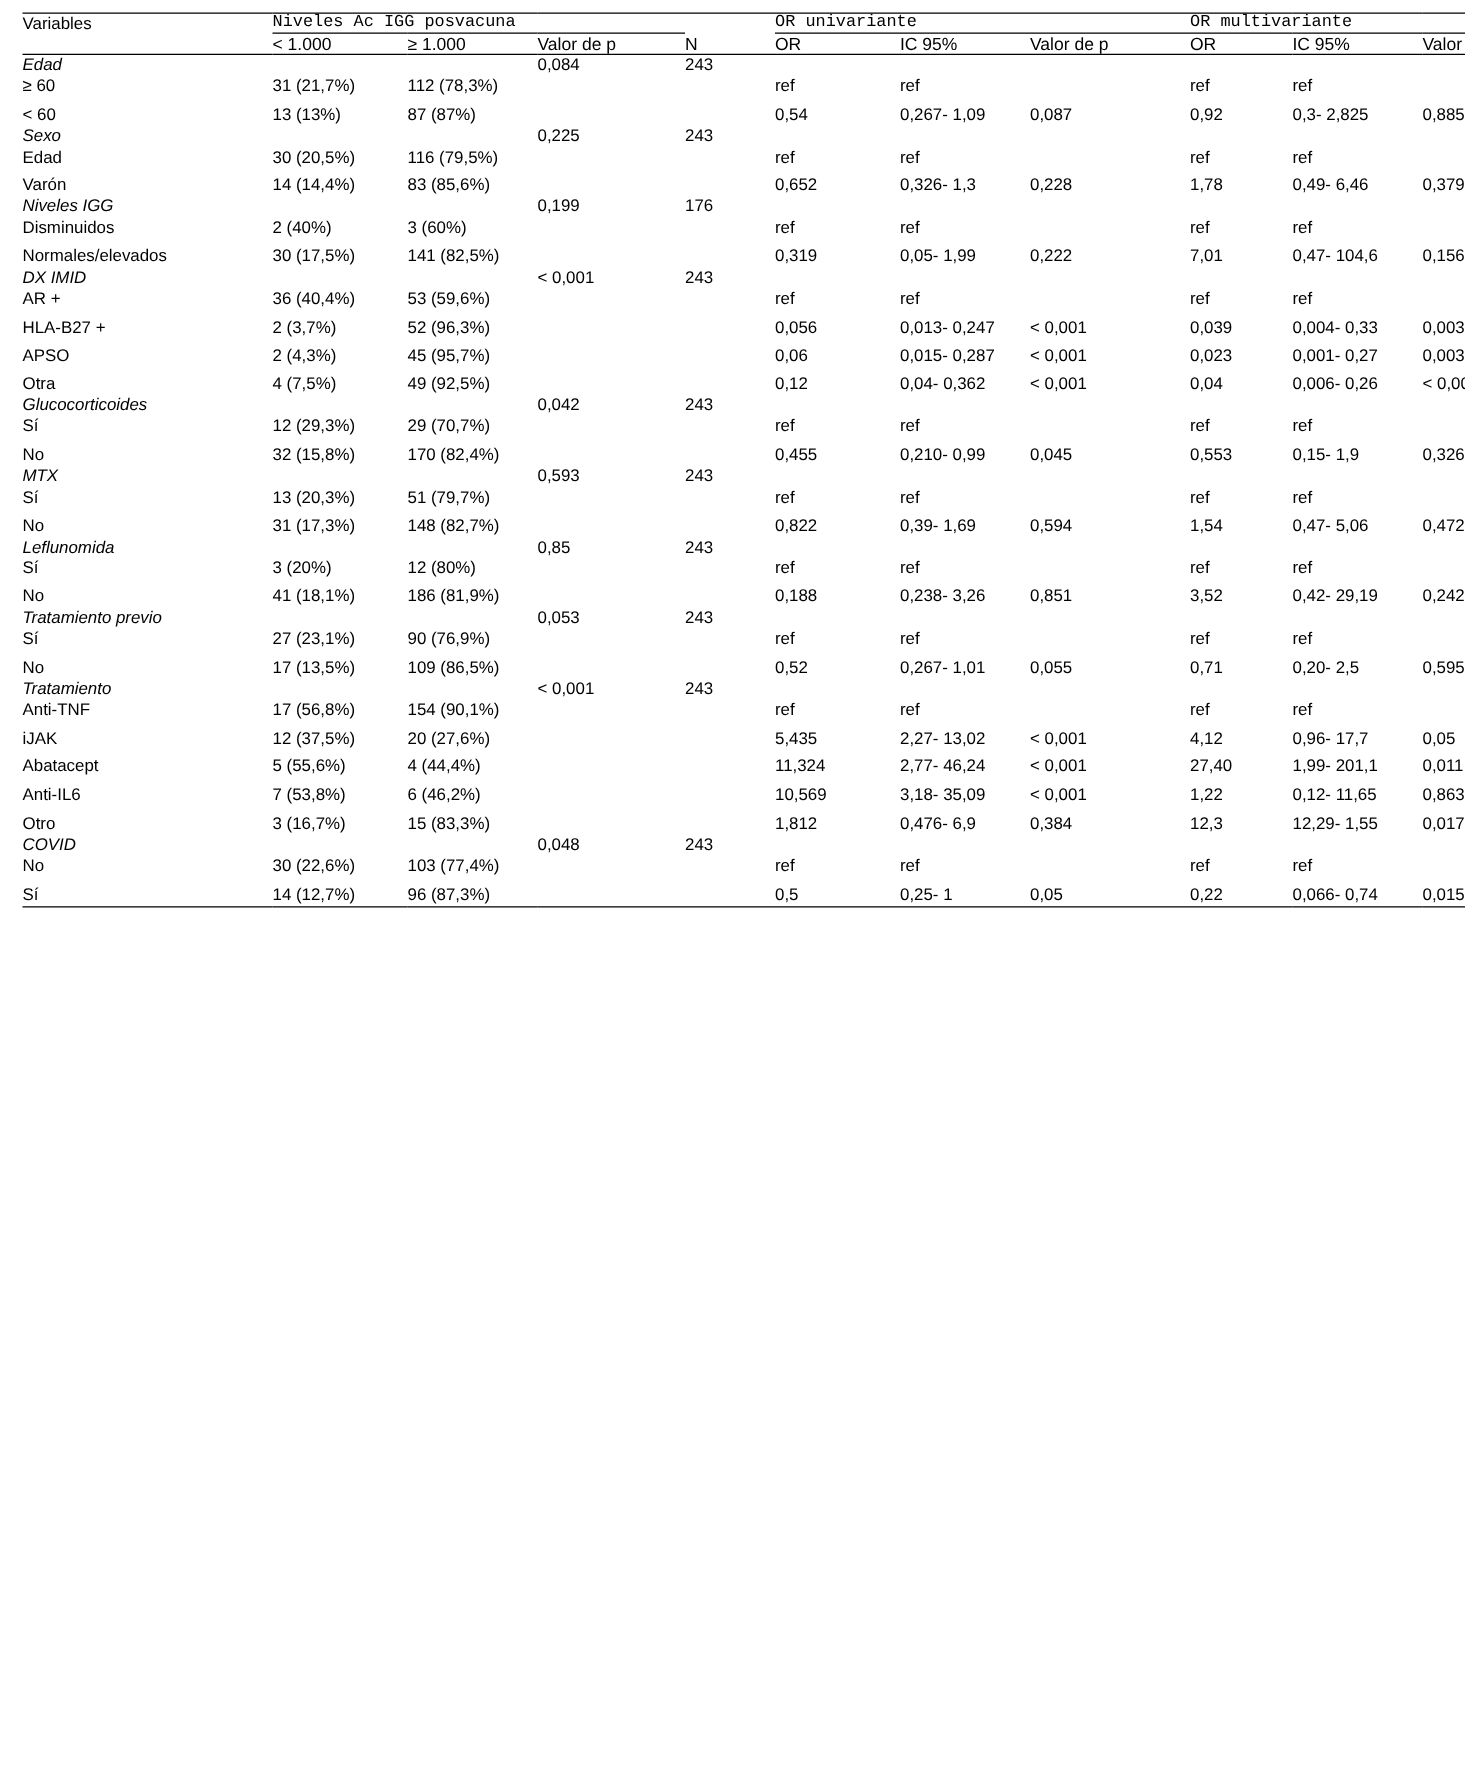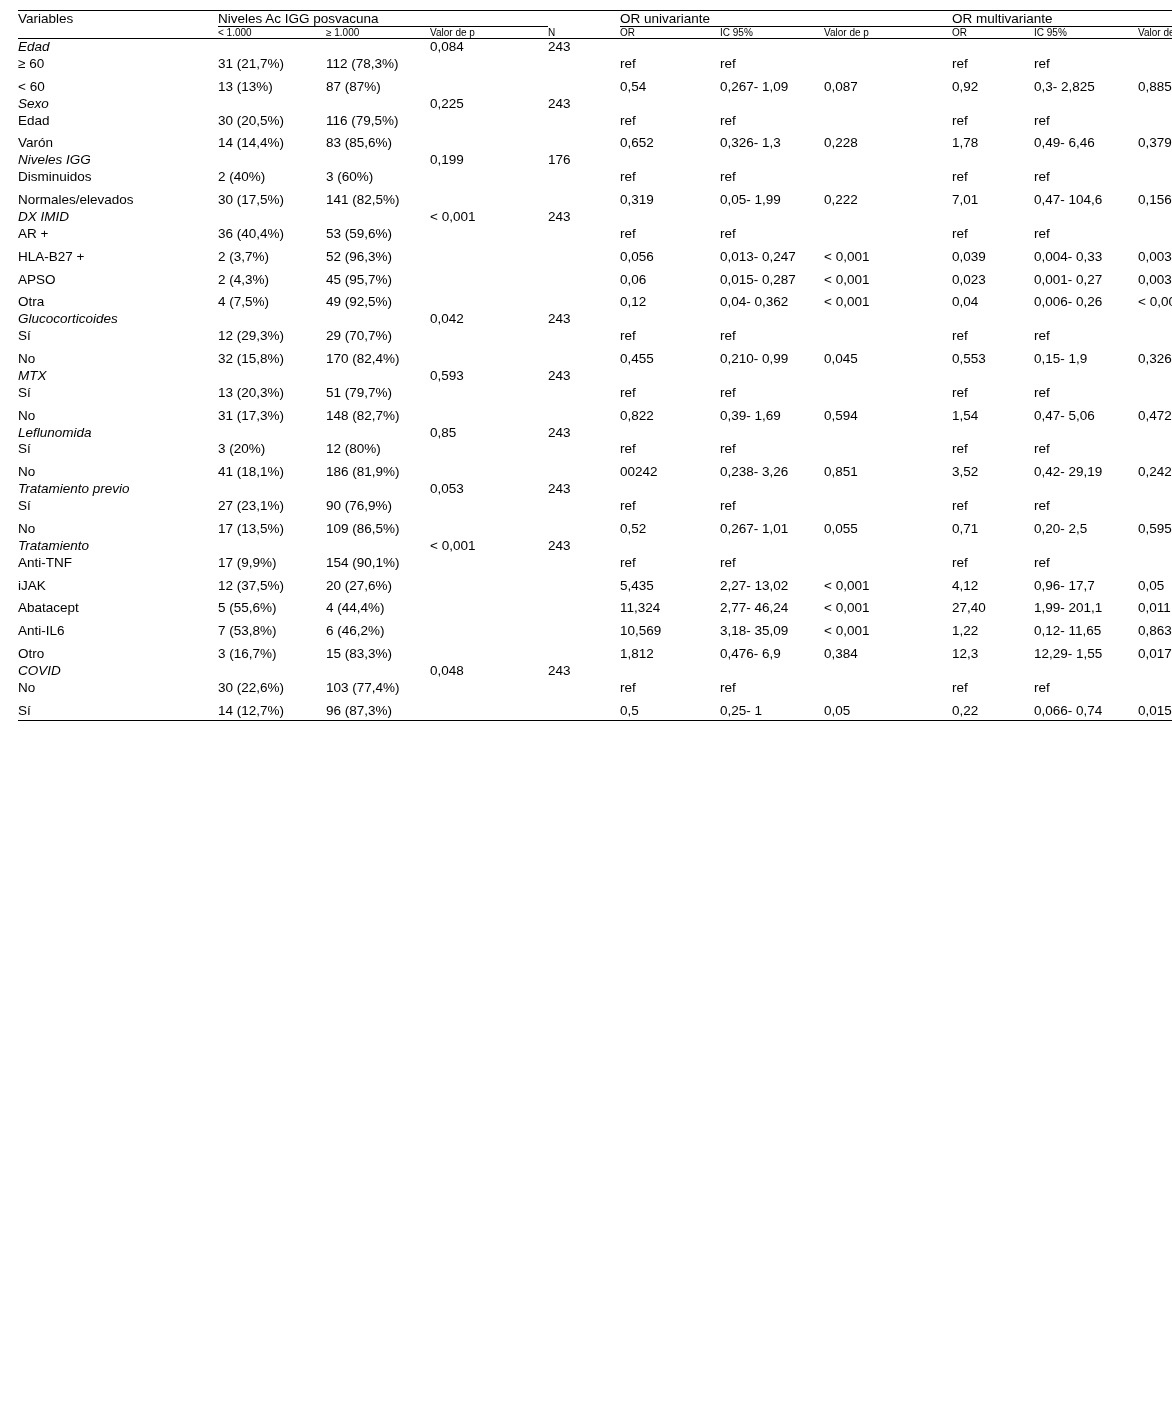--- a/index.html
+++ b/index.html
@@ -42,24 +42,25 @@
   col.c-ic2   { width: 104px; }
   col.c-pv2   { width: 126px; }
 
   
   .hdr-top td {
     padding: 4px 4px 8px 2px;
     font-size: 13.5px;
   }
   .hdr-group {
     text-align: right;
+    font-family: Liberation Mono, monospace;
   }
   .hdr-sub td {
     padding: 7px 4px 7px 2px;
-    font-size: 10px;
+    font-size: 14px;
   }
   .rule-top td { border-top: 1.3px solid #000; height: 0; padding: 0; }
   .rule-mid td { border-top: 1px solid #000; height: 0; padding: 0; }
   .rule-bot td { border-top: 1.3px solid #000; height: 0; padding: 0; }
 
   .grouprule {
     border-bottom: 1px solid #000;
   }
 
   
@@ -486,21 +487,21 @@
           <td colspan="11"></td>
         </tr>
         <tr>
           <td class="var-level nowrap">No</td>
           <td class=" two-line nowrap">41
 (18,1%)</td>
           <td class=" two-line nowrap">186
 (81,9%)</td>
           <td class=" nowrap"></td>
           <td class=" nowrap"></td>
-          <td class=" nowrap">00242</td>
+          <td class=" nowrap">0,188</td>
           <td class=" two-line nowrap">0,238-
 3,26</td>
           <td class=" nowrap">0,851</td>
           <td class=" nowrap">3,52</td>
           <td class=" two-line nowrap">0,42-
 29,19</td>
           <td class=" nowrap">0,242</td>
         </tr>
         <tr>
           <td class="var-group nowrap">Tratamiento previo</td>
@@ -559,21 +560,21 @@
           <td class=" nowrap"></td>
           <td class=" nowrap"></td>
           <td class=" nowrap"></td>
           <td class=" nowrap"></td>
           <td class=" nowrap"></td>
           <td class=" nowrap"></td>
         </tr>
         <tr>
           <td class="var-level nowrap">Anti-TNF</td>
           <td class=" two-line nowrap">17
-(9,9%)</td>
+(56,8%)</td>
           <td class=" two-line nowrap">154
 (90,1%)</td>
           <td class=" nowrap"></td>
           <td class=" nowrap"></td>
           <td class=" nowrap">ref</td>
           <td class=" nowrap">ref</td>
           <td class=" nowrap"></td>
           <td class=" nowrap">ref</td>
           <td class=" nowrap">ref</td>
           <td class=" nowrap"></td>

